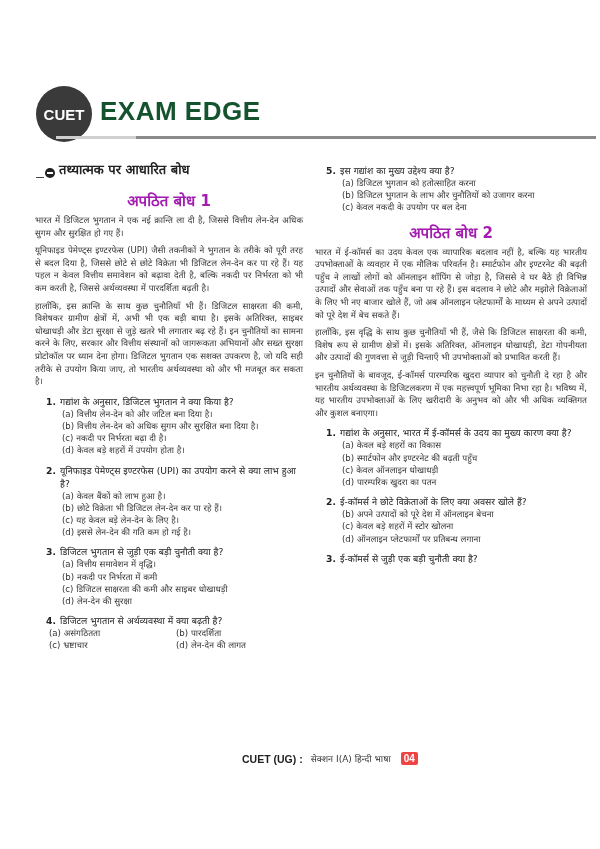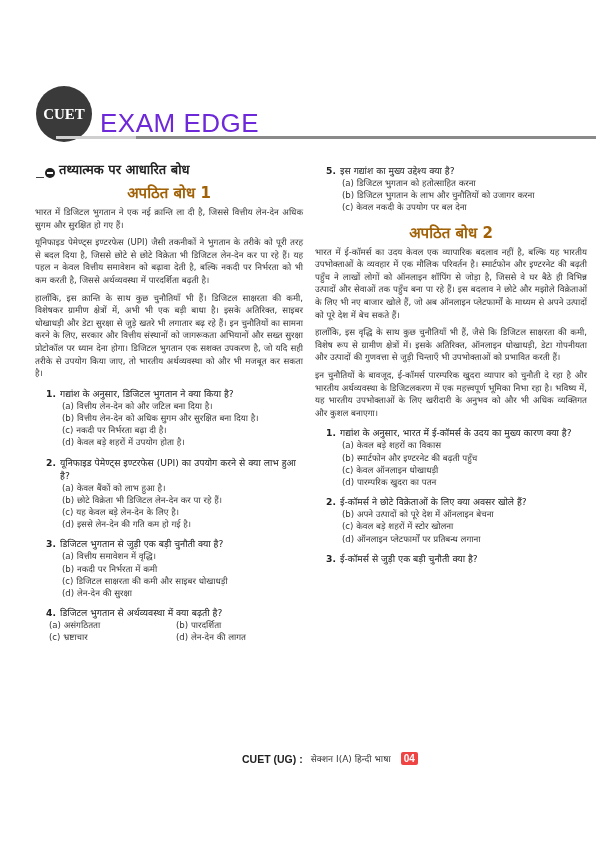--- a/index.html
+++ b/index.html
@@ -1,38 +1,38 @@
 <!DOCTYPE html>
 <html><head>
 <meta charset="utf-8">
 <style>
   html, body { margin:0; padding:0; background:#ffffff; }
   body { width:600px; height:849px; position:relative; overflow:hidden;
          font-family:"DejaVu Sans", sans-serif; color:#222; }
   .header { position:absolute; left:36px; top:86px; width:550px; height:60px; }
   .logo-circle { position:absolute; left:0; top:0; width:56px; height:56px; border-radius:50%;
                  background:#3a3a3a; display:flex; align-items:center; justify-content:center; }
-  .logo-circle span { color:#fff; font-family:Liberation Serif, serif; font-weight:bold;
+  .logo-circle span { color:#fff; font-family:Liberation Sans, sans-serif; font-weight:bold;
                       font-size:15px; letter-spacing:0px; }
-  .brand-title { position:absolute; left:64px; top:22px; font-family:"Liberation Sans", sans-serif;
-                 font-weight:normal; font-size:26px; color:#6d28d9; letter-spacing:0.5px; }
+  .brand-title { position:absolute; left:64px; top:10px; font-family:"Liberation Sans", sans-serif;
+                 font-weight:bold; font-size:26px; color:#14532d; letter-spacing:0.5px; }
   .rule-light { position:absolute; left:20px; top:50px; width:80px; height:3px; background:#cfcfcf; }
   .rule-dark { position:absolute; left:100px; top:50px; width:460px; height:3px; background:#8a8a8a; }
 
   .section-tag { position:absolute; left:36px; top:160px; display:flex; align-items:flex-end;
                  font-size:13px; font-weight:bold; color:#222; }
   .section-tag .dash { width:8px; height:1px; background:#444; margin-right:1px; }
   .section-tag .bullet { width:10px; height:10px; border-radius:50%; background:#222; margin-right:4px;
                          position:relative; }
   .section-tag .bullet::after { content:""; position:absolute; left:2px; top:4px; width:6px; height:2px; background:#fff; }
 
   .col { position:absolute; top:180px; font-size:8.6px; line-height:12.6px; color:#333; }
   .col-left { left:35px; width:268px; }
   .col-right { left:315px; width:272px; top:164px; }
-  .col h2 { text-align:center; font-size:15px; font-weight:bold; margin:4px 0 4px 0; color:#a16207; line-height:18px; }
+  .col h2 { text-align:center; font-size:15px; font-weight:bold; margin:12px 0 4px 0; color:#a21caf; line-height:18px; }
   .col p { margin:0 0 5px 0; text-align:justify; }
   .q { margin:7px 0 0 0; }
   .q-title { display:flex; font-size:9.2px; color:#222; line-height:13px; }
   .q-num { font-weight:bold; width:14px; flex:none; margin-left:11px; }
   .q-text { flex:1; }
   .opts { margin-left:27px; }
   .opt { line-height:12.2px; font-size:8.6px; }
   .opts-grid { margin-left:14px; display:grid; grid-template-columns:1fr 1fr; }
 
   .footer { position:absolute; left:242px; top:752px; display:flex; align-items:center; font-size:9px; }

